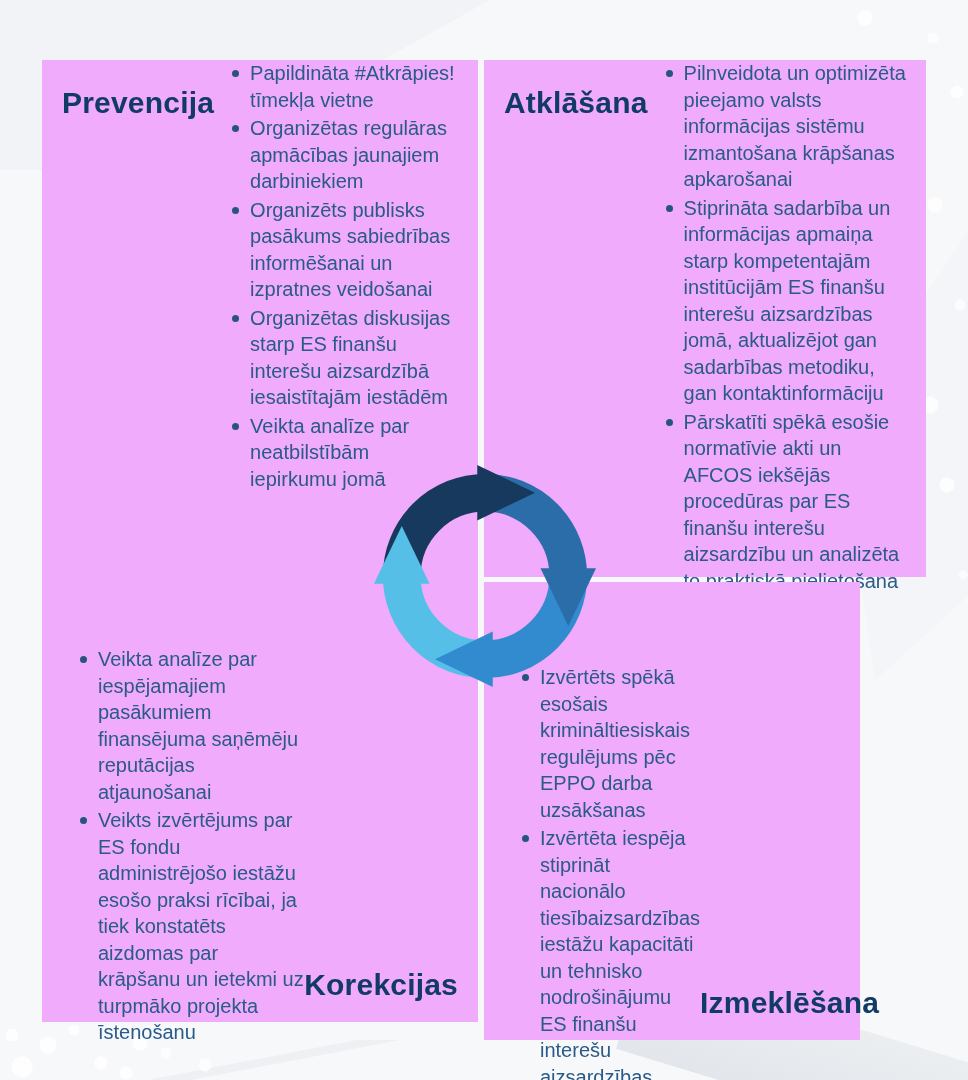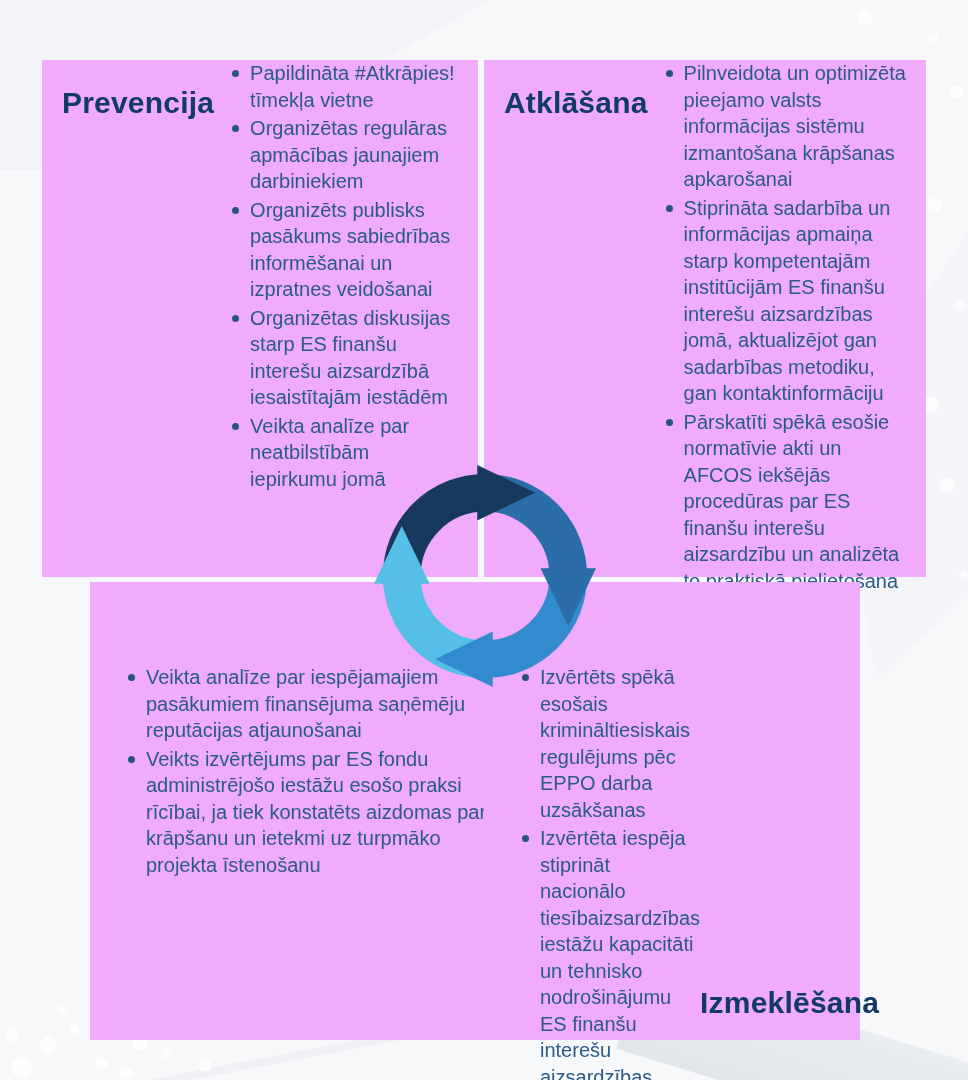--- a/index.html
+++ b/index.html
@@ -69,21 +69,21 @@
       radial-gradient(circle at 205px 70px, rgba(255,255,255,.8) 6px, transparent 7px);
   }
 
   
   .panel {
     position:absolute; background:#f0abfc;
     padding:0 20px; display:flex; 
   }
   .panel-tl { left:42px;  top:60px;  width:436px; height:517px; }
   .panel-tr { left:484px; top:60px;  width:442px; height:517px; }
-  .panel-bl { left:42px;  top:582px; width:436px; height:458px;margin-left:48px; }
+  .panel-bl { left:42px;  top:564px; width:436px; height:458px; }
   .panel-br { left:484px; top:582px; width:376px; height:458px; }
 
   .q-title {
     font-size:30px; font-weight:700; color:#113a66; letter-spacing:.2px;
     line-height:34px;
   }
   .panel-tl .q-title, .panel-tr .q-title { margin-top:26px; }
   .panel-tr .q-title, .panel-br .q-title { text-align:center; }
   .panel-bl .q-title, .panel-br .q-title { margin-top:auto; margin-bottom:20px; }
 
@@ -180,20 +180,21 @@
           <span class="bullet"></span>
           <span class="item-text">Veikta analīze par iespējamajiem pasākumiem finansējuma saņēmēju reputācijas atjaunošanai</span>
         </li>
 
 
         <li>
           <span class="bullet"></span>
           <span class="item-text">Veikts izvērtējums par ES fondu administrējošo iestāžu esošo praksi rīcībai, ja tiek konstatēts aizdomas par krāpšanu un ietekmi uz turpmāko projekta īstenošanu</span>
         </li>
       </ul>
+    <div class="q-title">Korekcijas</div>
   </div>
 
   <div class="panel panel-br">
     <ul class="list">
 
         <li>
           <span class="bullet"></span>
           <span class="item-text">Izvērtēts spēkā esošais krimināltiesiskais regulējums pēc EPPO darba uzsākšanas</span>
         </li>
 

